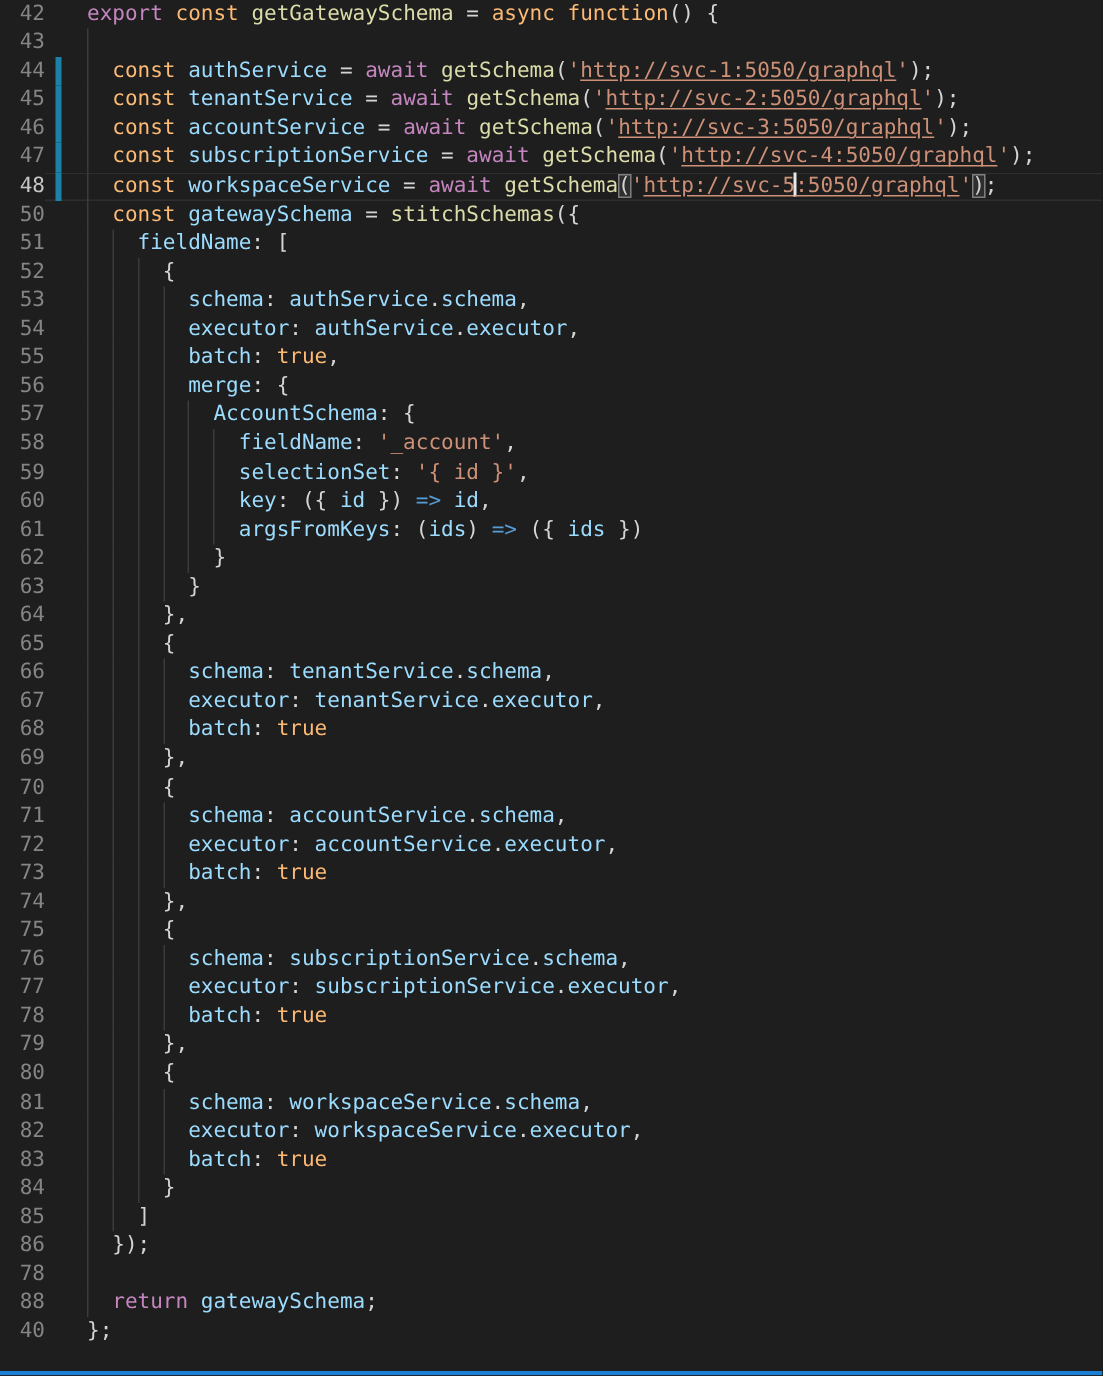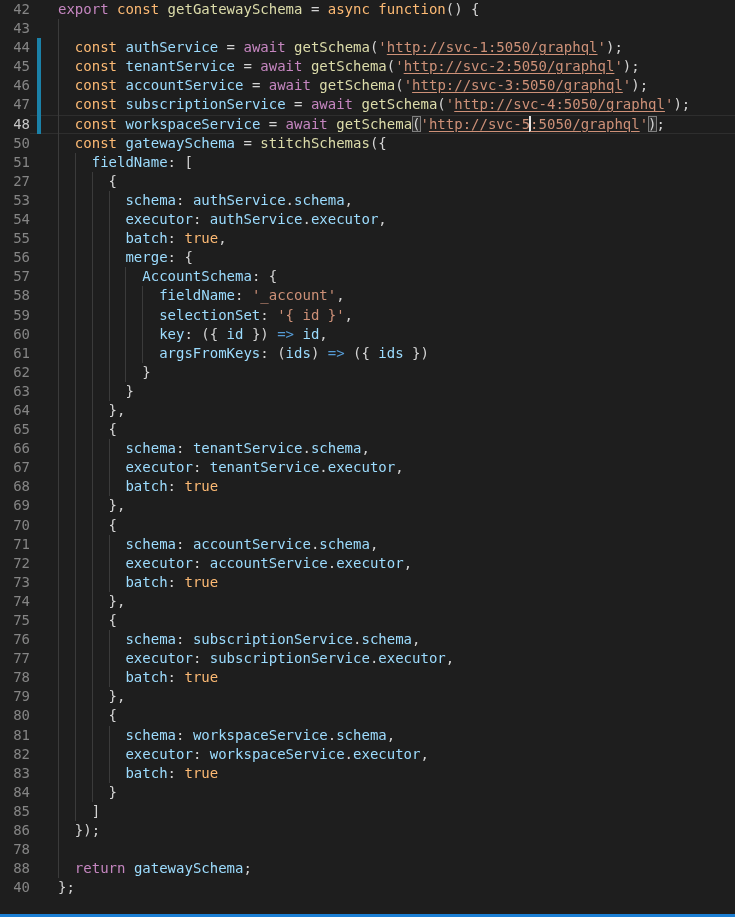--- a/index.html
+++ b/index.html
@@ -54,21 +54,21 @@
   <div id="lines">
       <div class="line"><div class="num">42</div><div class="main"><div class="git-slot"></div><div class="code"><span class="ctl">export</span><span class="pln"> </span><span class="kw">const</span><span class="pln"> </span><span class="fn">getGatewaySchema</span><span class="pln"> = </span><span class="kw">async</span><span class="pln"> </span><span class="kw">function</span><span class="pln">() {</span></div></div></div>
       <div class="line"><div class="num">43</div><div class="main"><div class="git-slot"></div><div class="code"><div class="guide" style="left: calc(0ch + 17px);"></div></div></div></div>
       <div class="line"><div class="num">44</div><div class="main"><div class="git-slot modified"></div><div class="code"><div class="guide" style="left: calc(0ch + 17px);"></div><span class="pln">  </span><span class="kw">const</span><span class="pln"> </span><span class="var">authService</span><span class="pln"> = </span><span class="ctl">await</span><span class="pln"> </span><span class="fn">getSchema</span><span class="pln">(</span><span class="str">'</span><span class="link">http://svc-1:5050/graphql</span><span class="str">'</span><span class="pln">);</span></div></div></div>
       <div class="line"><div class="num">45</div><div class="main"><div class="git-slot modified"></div><div class="code"><div class="guide" style="left: calc(0ch + 17px);"></div><span class="pln">  </span><span class="kw">const</span><span class="pln"> </span><span class="var">tenantService</span><span class="pln"> = </span><span class="ctl">await</span><span class="pln"> </span><span class="fn">getSchema</span><span class="pln">(</span><span class="str">'</span><span class="link">http://svc-2:5050/graphql</span><span class="str">'</span><span class="pln">);</span></div></div></div>
       <div class="line"><div class="num">46</div><div class="main"><div class="git-slot modified"></div><div class="code"><div class="guide" style="left: calc(0ch + 17px);"></div><span class="pln">  </span><span class="kw">const</span><span class="pln"> </span><span class="var">accountService</span><span class="pln"> = </span><span class="ctl">await</span><span class="pln"> </span><span class="fn">getSchema</span><span class="pln">(</span><span class="str">'</span><span class="link">http://svc-3:5050/graphql</span><span class="str">'</span><span class="pln">);</span></div></div></div>
       <div class="line"><div class="num">47</div><div class="main"><div class="git-slot modified"></div><div class="code"><div class="guide" style="left: calc(0ch + 17px);"></div><span class="pln">  </span><span class="kw">const</span><span class="pln"> </span><span class="var">subscriptionService</span><span class="pln"> = </span><span class="ctl">await</span><span class="pln"> </span><span class="fn">getSchema</span><span class="pln">(</span><span class="str">'</span><span class="link">http://svc-4:5050/graphql</span><span class="str">'</span><span class="pln">);</span></div></div></div>
       <div class="line"><div class="num active">48</div><div class="main active"><div class="git-slot modified"></div><div class="code"><div class="guide" style="left: calc(0ch + 17px);"></div><span class="pln">  </span><span class="kw">const</span><span class="pln"> </span><span class="var">workspaceService</span><span class="pln"> = </span><span class="ctl">await</span><span class="pln"> </span><span class="fn">getSchema</span><span class="pln match">(</span><span class="str">'</span><span class="link">http://svc-5</span><span class="cursor"></span><span class="link">:5050/graphql</span><span class="str">'</span><span class="pln match">)</span><span class="pln">;</span></div></div></div>
       <div class="line"><div class="num">50</div><div class="main"><div class="git-slot"></div><div class="code"><div class="guide" style="left: calc(0ch + 17px);"></div><span class="pln">  </span><span class="kw">const</span><span class="pln"> </span><span class="var">gatewaySchema</span><span class="pln"> = </span><span class="fn">stitchSchemas</span><span class="pln">({</span></div></div></div>
       <div class="line"><div class="num">51</div><div class="main"><div class="git-slot"></div><div class="code"><div class="guide" style="left: calc(0ch + 17px);"></div><div class="guide" style="left: calc(2ch + 17px);"></div><span class="pln">    </span><span class="var">fieldName</span><span class="pln">: [</span></div></div></div>
-      <div class="line"><div class="num">27</div><div class="main"><div class="git-slot"></div><div class="code"><div class="guide" style="left: calc(0ch + 17px);"></div><div class="guide" style="left: calc(2ch + 17px);"></div><div class="guide" style="left: calc(4ch + 17px);"></div><span class="pln">      {</span></div></div></div>
+      <div class="line"><div class="num">52</div><div class="main"><div class="git-slot"></div><div class="code"><div class="guide" style="left: calc(0ch + 17px);"></div><div class="guide" style="left: calc(2ch + 17px);"></div><div class="guide" style="left: calc(4ch + 17px);"></div><span class="pln">      {</span></div></div></div>
       <div class="line"><div class="num">53</div><div class="main"><div class="git-slot"></div><div class="code"><div class="guide" style="left: calc(0ch + 17px);"></div><div class="guide" style="left: calc(2ch + 17px);"></div><div class="guide" style="left: calc(4ch + 17px);"></div><div class="guide" style="left: calc(6ch + 17px);"></div><span class="pln">        </span><span class="var">schema</span><span class="pln">: </span><span class="var">authService</span><span class="pln">.</span><span class="var">schema</span><span class="pln">,</span></div></div></div>
       <div class="line"><div class="num">54</div><div class="main"><div class="git-slot"></div><div class="code"><div class="guide" style="left: calc(0ch + 17px);"></div><div class="guide" style="left: calc(2ch + 17px);"></div><div class="guide" style="left: calc(4ch + 17px);"></div><div class="guide" style="left: calc(6ch + 17px);"></div><span class="pln">        </span><span class="var">executor</span><span class="pln">: </span><span class="var">authService</span><span class="pln">.</span><span class="var">executor</span><span class="pln">,</span></div></div></div>
       <div class="line"><div class="num">55</div><div class="main"><div class="git-slot"></div><div class="code"><div class="guide" style="left: calc(0ch + 17px);"></div><div class="guide" style="left: calc(2ch + 17px);"></div><div class="guide" style="left: calc(4ch + 17px);"></div><div class="guide" style="left: calc(6ch + 17px);"></div><span class="pln">        </span><span class="var">batch</span><span class="pln">: </span><span class="kw">true</span><span class="pln">,</span></div></div></div>
       <div class="line"><div class="num">56</div><div class="main"><div class="git-slot"></div><div class="code"><div class="guide" style="left: calc(0ch + 17px);"></div><div class="guide" style="left: calc(2ch + 17px);"></div><div class="guide" style="left: calc(4ch + 17px);"></div><div class="guide" style="left: calc(6ch + 17px);"></div><span class="pln">        </span><span class="var">merge</span><span class="pln">: {</span></div></div></div>
       <div class="line"><div class="num">57</div><div class="main"><div class="git-slot"></div><div class="code"><div class="guide" style="left: calc(0ch + 17px);"></div><div class="guide" style="left: calc(2ch + 17px);"></div><div class="guide" style="left: calc(4ch + 17px);"></div><div class="guide" style="left: calc(6ch + 17px);"></div><div class="guide" style="left: calc(8ch + 17px);"></div><span class="pln">          </span><span class="var">AccountSchema</span><span class="pln">: {</span></div></div></div>
       <div class="line"><div class="num">58</div><div class="main"><div class="git-slot"></div><div class="code"><div class="guide" style="left: calc(0ch + 17px);"></div><div class="guide" style="left: calc(2ch + 17px);"></div><div class="guide" style="left: calc(4ch + 17px);"></div><div class="guide" style="left: calc(6ch + 17px);"></div><div class="guide" style="left: calc(8ch + 17px);"></div><div class="guide" style="left: calc(10ch + 17px);"></div><span class="pln">            </span><span class="var">fieldName</span><span class="pln">: </span><span class="str">'_account'</span><span class="pln">,</span></div></div></div>
       <div class="line"><div class="num">59</div><div class="main"><div class="git-slot"></div><div class="code"><div class="guide" style="left: calc(0ch + 17px);"></div><div class="guide" style="left: calc(2ch + 17px);"></div><div class="guide" style="left: calc(4ch + 17px);"></div><div class="guide" style="left: calc(6ch + 17px);"></div><div class="guide" style="left: calc(8ch + 17px);"></div><div class="guide" style="left: calc(10ch + 17px);"></div><span class="pln">            </span><span class="var">selectionSet</span><span class="pln">: </span><span class="str">'{ id }'</span><span class="pln">,</span></div></div></div>
       <div class="line"><div class="num">60</div><div class="main"><div class="git-slot"></div><div class="code"><div class="guide" style="left: calc(0ch + 17px);"></div><div class="guide" style="left: calc(2ch + 17px);"></div><div class="guide" style="left: calc(4ch + 17px);"></div><div class="guide" style="left: calc(6ch + 17px);"></div><div class="guide" style="left: calc(8ch + 17px);"></div><div class="guide" style="left: calc(10ch + 17px);"></div><span class="pln">            </span><span class="var">key</span><span class="pln">: ({ </span><span class="var">id</span><span class="pln"> }) </span><span class="arrow">=&gt;</span><span class="pln"> </span><span class="var">id</span><span class="pln">,</span></div></div></div>
       <div class="line"><div class="num">61</div><div class="main"><div class="git-slot"></div><div class="code"><div class="guide" style="left: calc(0ch + 17px);"></div><div class="guide" style="left: calc(2ch + 17px);"></div><div class="guide" style="left: calc(4ch + 17px);"></div><div class="guide" style="left: calc(6ch + 17px);"></div><div class="guide" style="left: calc(8ch + 17px);"></div><div class="guide" style="left: calc(10ch + 17px);"></div><span class="pln">            </span><span class="var">argsFromKeys</span><span class="pln">: (</span><span class="var">ids</span><span class="pln">) </span><span class="arrow">=&gt;</span><span class="pln"> ({ </span><span class="var">ids</span><span class="pln"> })</span></div></div></div>
       <div class="line"><div class="num">62</div><div class="main"><div class="git-slot"></div><div class="code"><div class="guide" style="left: calc(0ch + 17px);"></div><div class="guide" style="left: calc(2ch + 17px);"></div><div class="guide" style="left: calc(4ch + 17px);"></div><div class="guide" style="left: calc(6ch + 17px);"></div><div class="guide" style="left: calc(8ch + 17px);"></div><span class="pln">          }</span></div></div></div>

